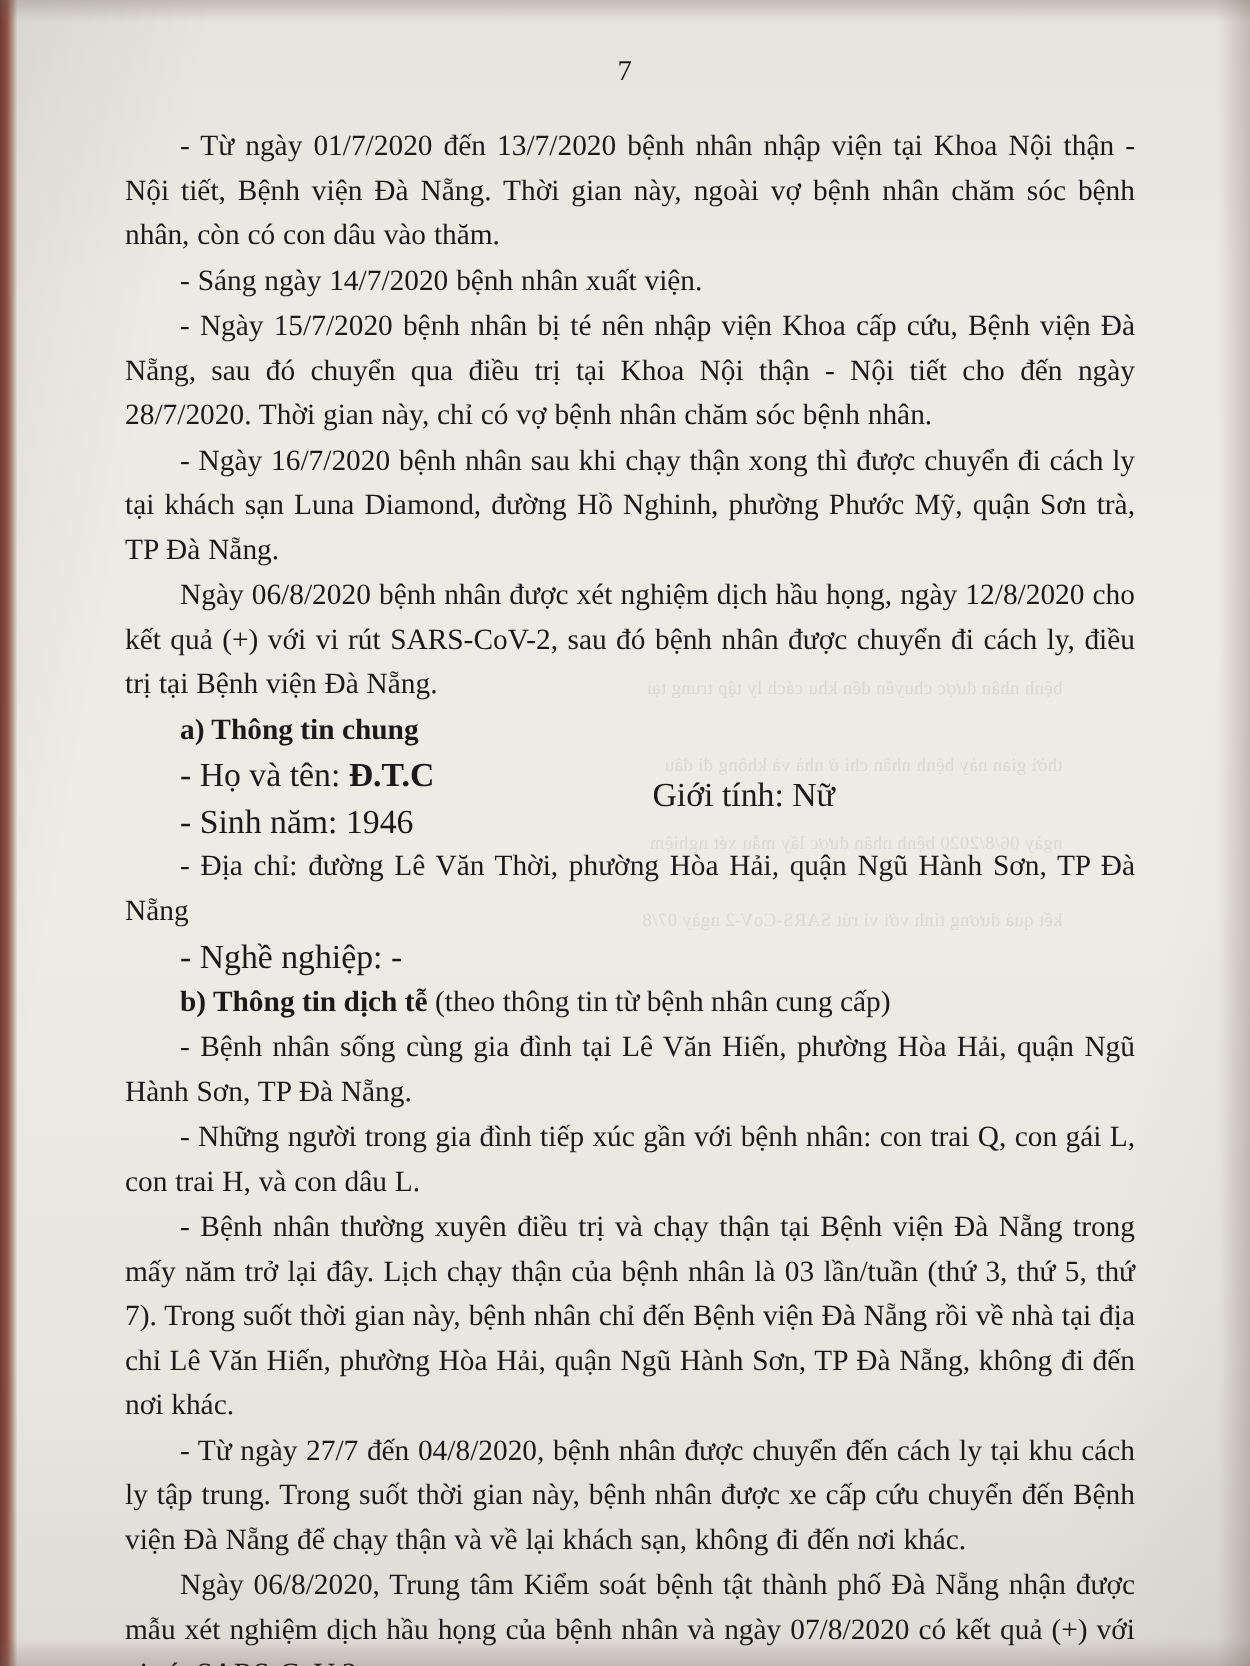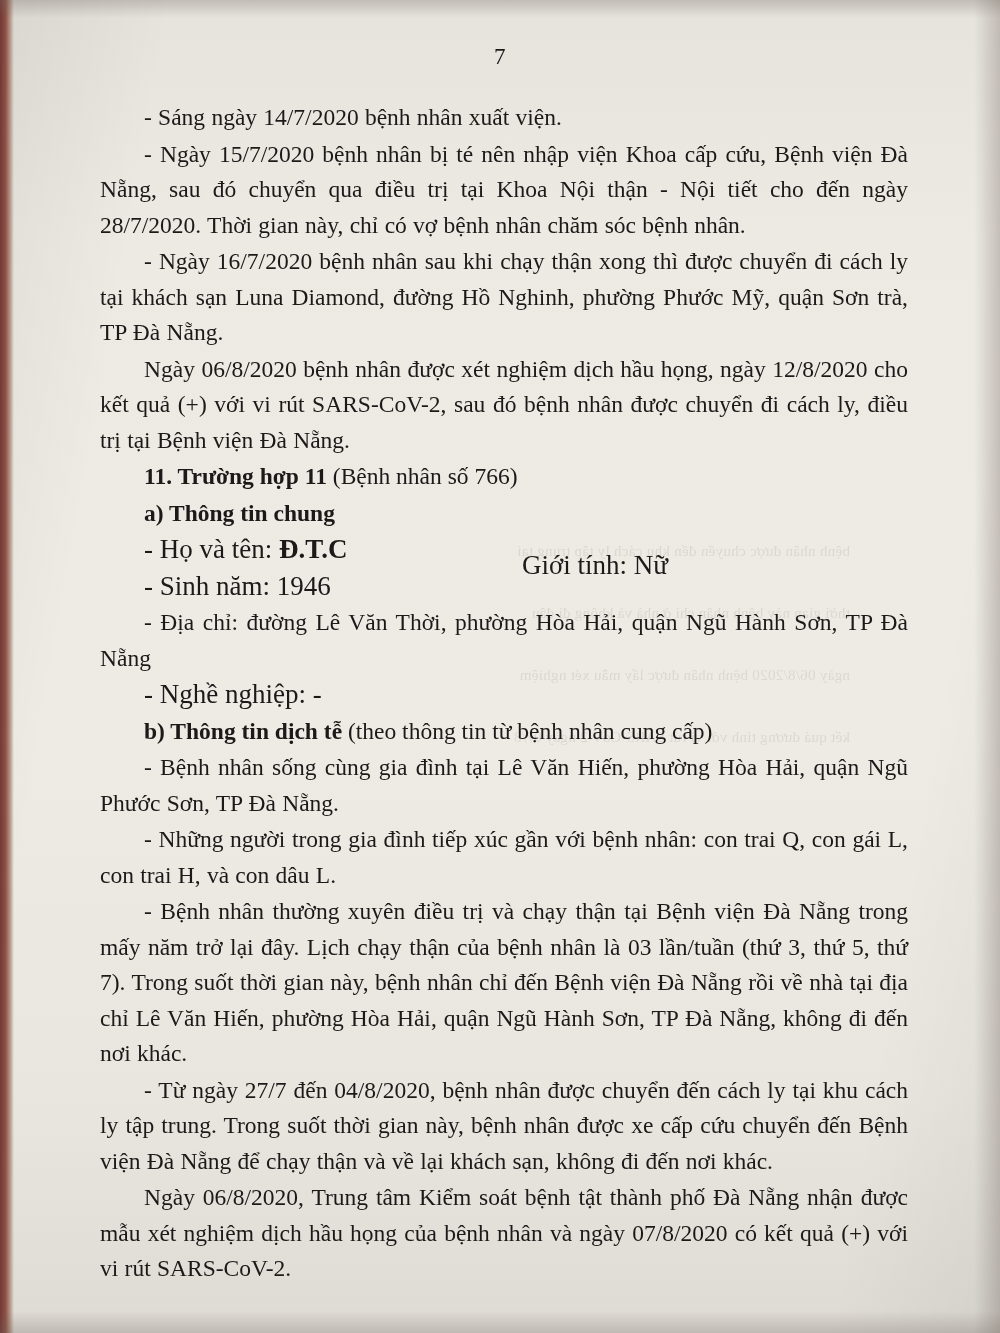--- a/index.html
+++ b/index.html
@@ -135,48 +135,46 @@
     <div>bệnh nhân được chuyển đến khu cách ly tập trung tại</div>
     <div>thời gian này bệnh nhân chỉ ở nhà và không đi đâu</div>
     <div>ngày 06/8/2020 bệnh nhân được lấy mẫu xét nghiệm</div>
     <div>kết quả dương tính với vi rút SARS-CoV-2 ngày 07/8</div>
   </div>
 
   <div class="content">
 
     <div class="page-number">7</div>
 
+    <p class="para">- Từ ngày 01/7/2020 đến 13/7/2020 bệnh nhân nhập viện tại Khoa Nội thận - Nội tiết, Bệnh viện Đà Nẵng. Thời gian này, ngoài vợ bệnh nhân chăm sóc bệnh nhân, còn có con dâu vào thăm.</p>
     <p class="para">- Sáng ngày 14/7/2020 bệnh nhân xuất viện.</p>
     <p class="para">- Ngày 15/7/2020 bệnh nhân bị té nên nhập viện Khoa cấp cứu, Bệnh viện Đà Nẵng, sau đó chuyển qua điều trị tại Khoa Nội thận - Nội tiết cho đến ngày 28/7/2020. Thời gian này, chỉ có vợ bệnh nhân chăm sóc bệnh nhân.</p>
     <p class="para">- Ngày 16/7/2020 bệnh nhân sau khi chạy thận xong thì được chuyển đi cách ly tại khách sạn Luna Diamond, đường Hồ Nghinh, phường Phước Mỹ, quận Sơn trà, TP Đà Nẵng.</p>
     <p class="para">Ngày 06/8/2020 bệnh nhân được xét nghiệm dịch hầu họng, ngày 12/8/2020 cho kết quả (+) với vi rút SARS-CoV-2, sau đó bệnh nhân được chuyển đi cách ly, điều trị tại Bệnh viện Đà Nẵng.</p>
 
-    <div class="heading">
-      <span class="b">11. Trường hợp 11</span><span> (Bệnh nhân số 766)</span>
-    </div>
 
     <div class="heading">
       <span class="b">a) Thông tin chung</span>
     </div>
 
     <div class="kv-line">
       <span>- Họ và tên: </span><span class="b">Đ.T.C</span>
       <span class="kv-right">Giới tính: Nữ</span>
     </div>
 
     <div class="kv-line">- Sinh năm: 1946</div>
 
     <p class="para">- Địa chỉ: đường Lê Văn Thời, phường Hòa Hải, quận Ngũ Hành Sơn, TP Đà Nẵng</p>
 
     <div class="kv-line">- Nghề nghiệp: -</div>
 
     <div class="heading">
       <span class="b">b) Thông tin dịch tễ</span><span> (theo thông tin từ bệnh nhân cung cấp)</span>
     </div>
 
-    <p class="para">- Bệnh nhân sống cùng gia đình tại Lê Văn Hiến, phường Hòa Hải, quận Ngũ Phước Sơn, TP Đà Nẵng.</p>
+    <p class="para">- Bệnh nhân sống cùng gia đình tại Lê Văn Hiến, phường Hòa Hải, quận Ngũ Hành Sơn, TP Đà Nẵng.</p>
     <p class="para">- Những người trong gia đình tiếp xúc gần với bệnh nhân: con trai Q, con gái L, con trai H, và con dâu L.</p>
     <p class="para">- Bệnh nhân thường xuyên điều trị và chạy thận tại Bệnh viện Đà Nẵng trong mấy năm trở lại đây. Lịch chạy thận của bệnh nhân là 03 lần/tuần (thứ 3, thứ 5, thứ 7). Trong suốt thời gian này, bệnh nhân chỉ đến Bệnh viện Đà Nẵng rồi về nhà tại địa chỉ Lê Văn Hiến, phường Hòa Hải, quận Ngũ Hành Sơn, TP Đà Nẵng, không đi đến nơi khác.</p>
     <p class="para">- Từ ngày 27/7 đến 04/8/2020, bệnh nhân được chuyển đến cách ly tại khu cách ly tập trung. Trong suốt thời gian này, bệnh nhân được xe cấp cứu chuyển đến Bệnh viện Đà Nẵng để chạy thận và về lại khách sạn, không đi đến nơi khác.</p>
     <p class="para">Ngày 06/8/2020, Trung tâm Kiểm soát bệnh tật thành phố Đà Nẵng nhận được mẫu xét nghiệm dịch hầu họng của bệnh nhân và ngày 07/8/2020 có kết quả (+) với vi rút SARS-CoV-2.</p>
 
   </div>
 </div>
 
 </body></html>

